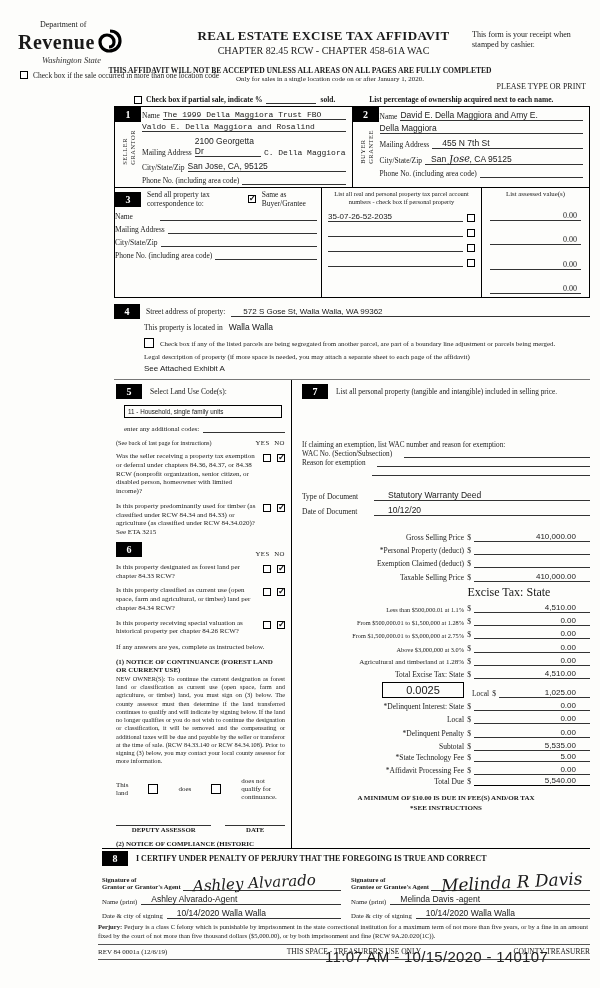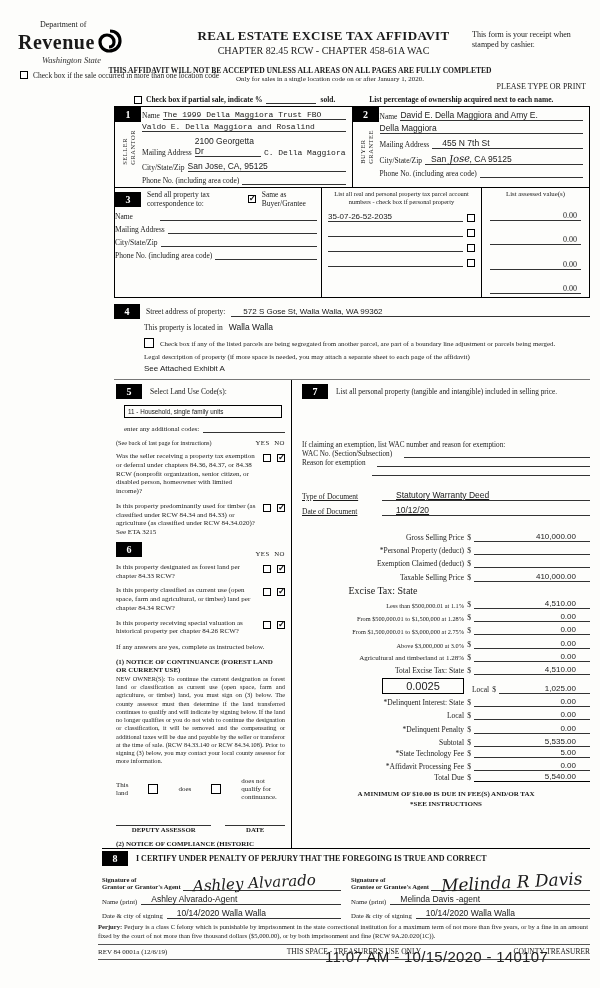--- a/index.html
+++ b/index.html
@@ -92,32 +92,32 @@
   .sigpair { display:flex; gap:14px; margin-top:16px; }
   .sigpair .u { flex:1.6; } .sigpair .u2 { flex:1; }
   .sigcap { display:flex; gap:14px; font-size:6.8px; font-weight:bold; }
   .sigcap span { flex:1.6; text-align:center; } .sigcap .c2 { flex:1; }
 
   
   .s7title { font-size:7.3px; }
   .exem { font-size:7.2px; margin-top:42px; }
   .wacrow { display:flex; gap:12px; font-size:7.2px; align-items:center; }
   .wacrow .u { flex:1; }
-  .docrow { display:flex; gap:8px; font-size:7.5px; align-items:flex-end; margin-top:14px;text-decoration:underline; }
+  .docrow { display:flex; font-size:7.5px; align-items:flex-end; margin-top:14px; }
   .docrow .dl { width:72px; flex:none; }
   .docrow .u { flex:1; font-size:8.5px; padding-left:14px; }
 
   
   .fees { margin-top:16px; }
   .feerow { display:flex; align-items:flex-end; font-size:7.5px; margin-top:3.2px; }
   .feelbl { width:162px; text-align:right; flex:none; }
   .feelbl.sm { font-size:6.3px; }
   .dollar { width:10px; text-align:center; flex:none; }
   .feeval { flex:1; text-align:right; font-family:"Liberation Sans",sans-serif; font-size:8px; padding-right:14px; min-height:10px; }
-  .excise-hdr { font-size:10px; }
+  .excise-hdr { font-size:12px;justify-content:flex-end; }
   .excise-hdr span { width:162px; text-align:center; display:inline-block; }
   .ratebox { border:1.5px solid #000; width:82px; text-align:center; font-family:"Liberation Sans",sans-serif; font-size:11px; padding:1px 0; margin-right:8px; flex:none; }
   .minnote { text-align:center; font-size:7px; font-weight:bold; margin-top:8px; }
   .seeinstr { text-align:center; font-size:7px; font-weight:bold; margin-top:2px; }
 
   
   .s8 { border-top:1.5px solid #000; margin-left:92px; padding-top:2px; }
   .s8hdr { display:flex; gap:8px; align-items:center; font-size:8px; font-weight:bold; }
   .s8grid { display:flex; gap:10px; margin-top:3px; }
   .s8col { flex:1; }

